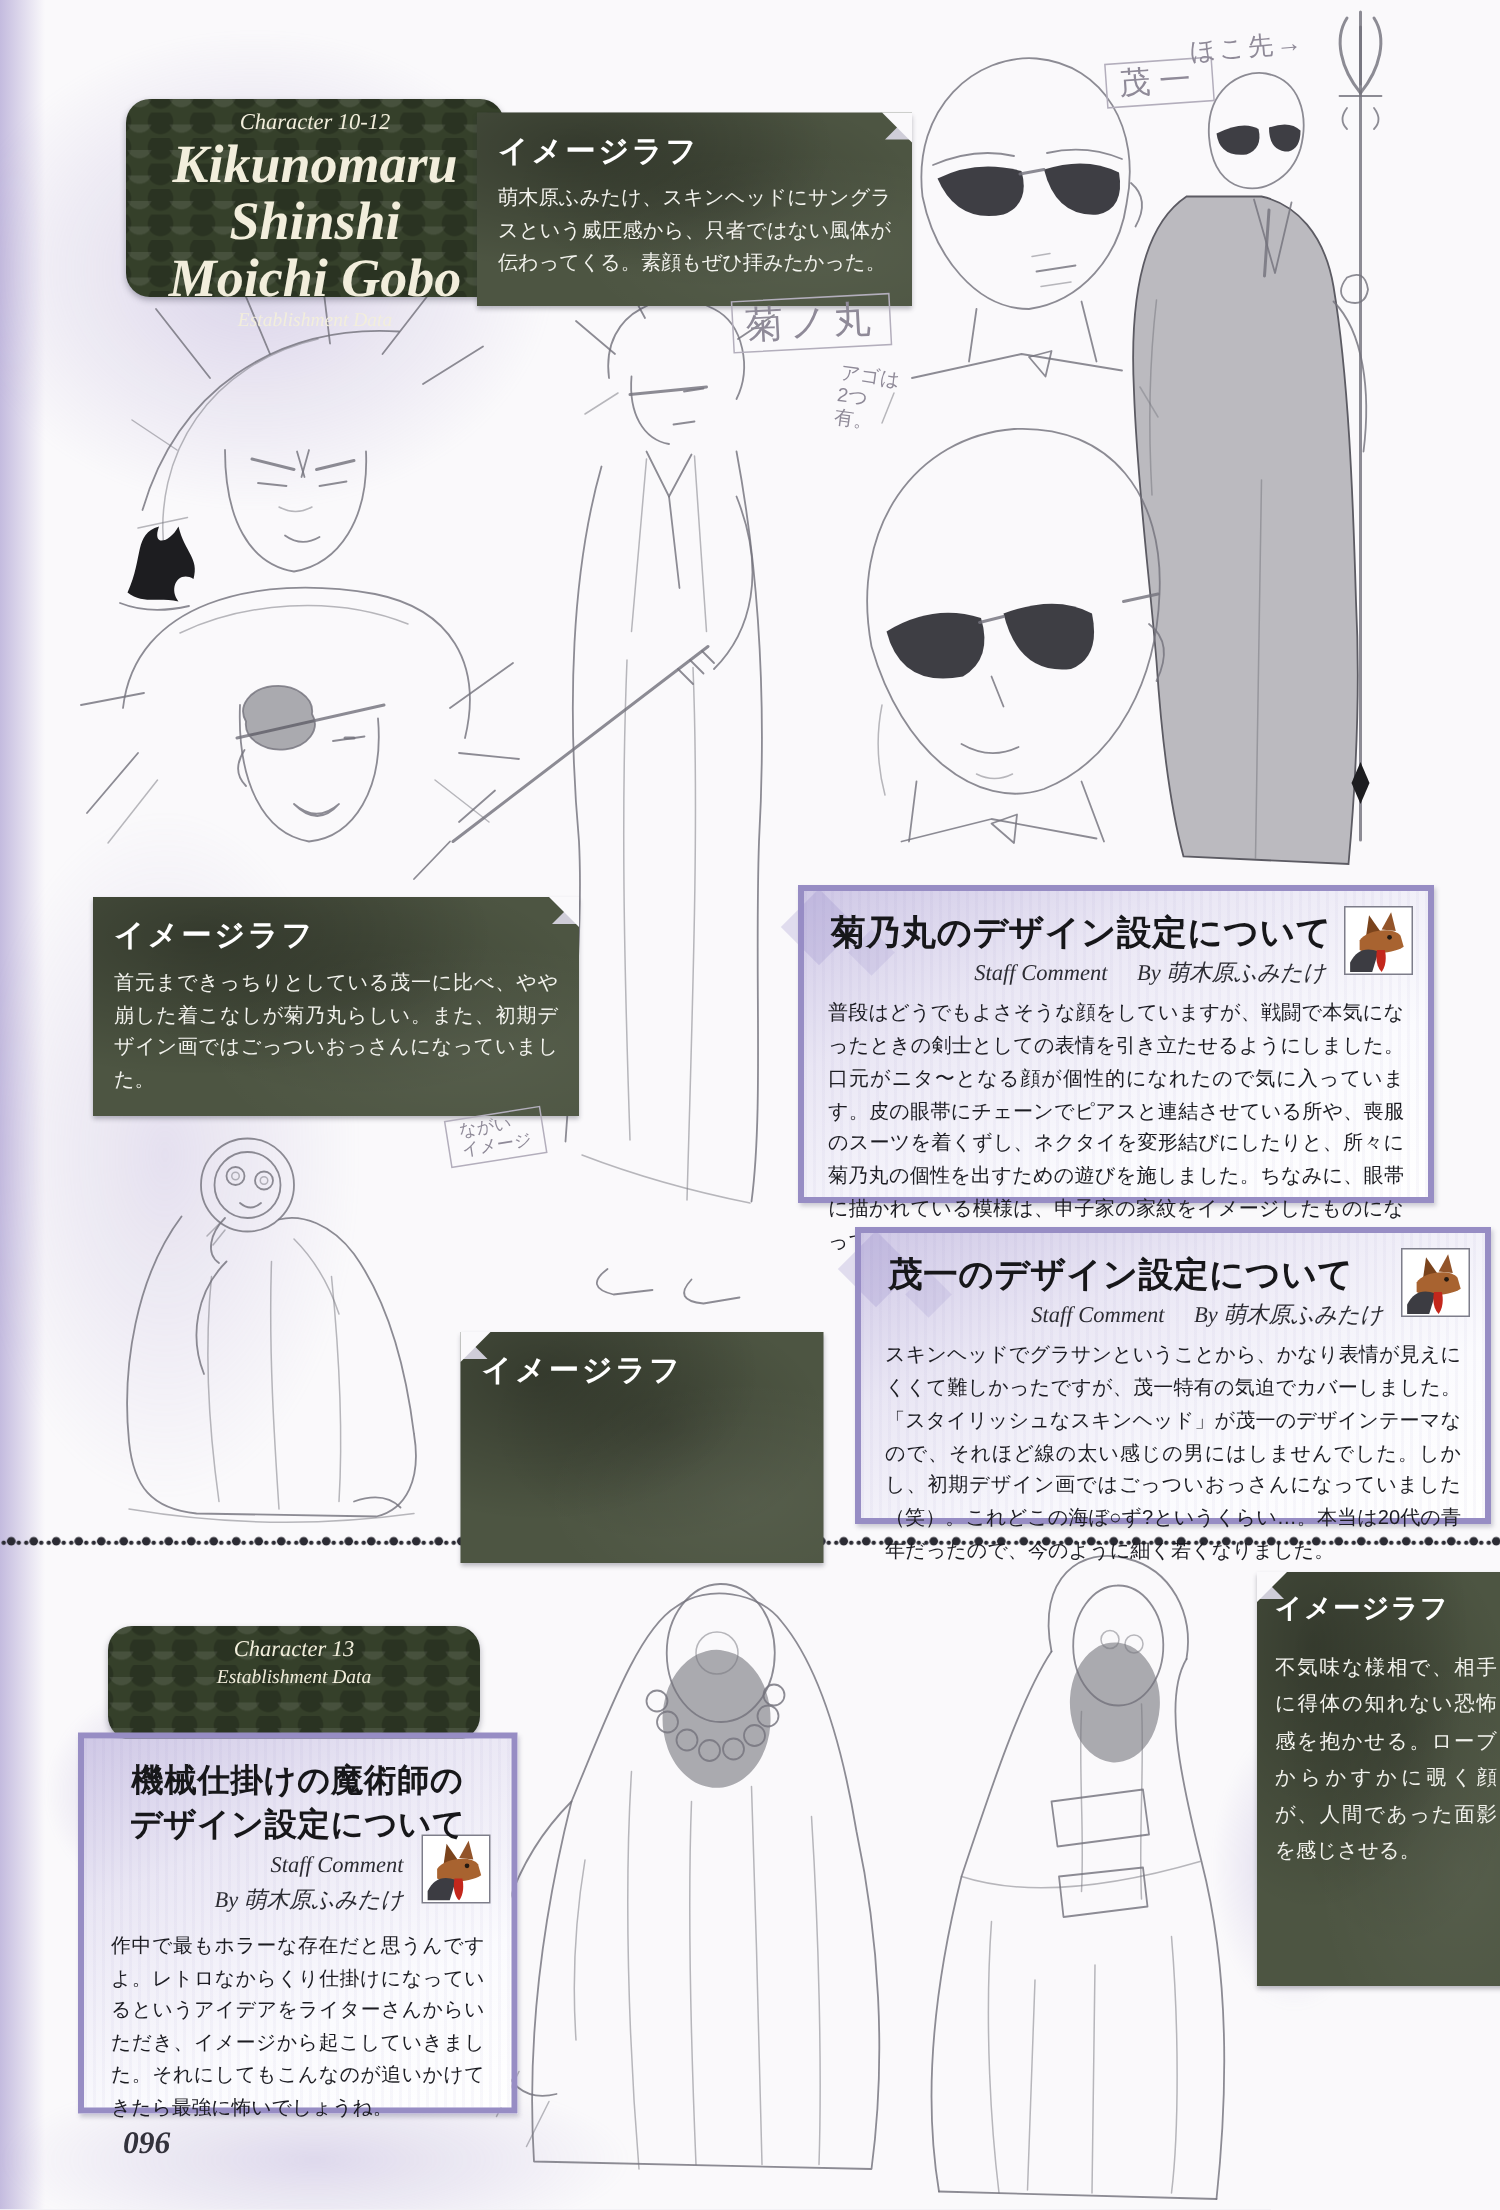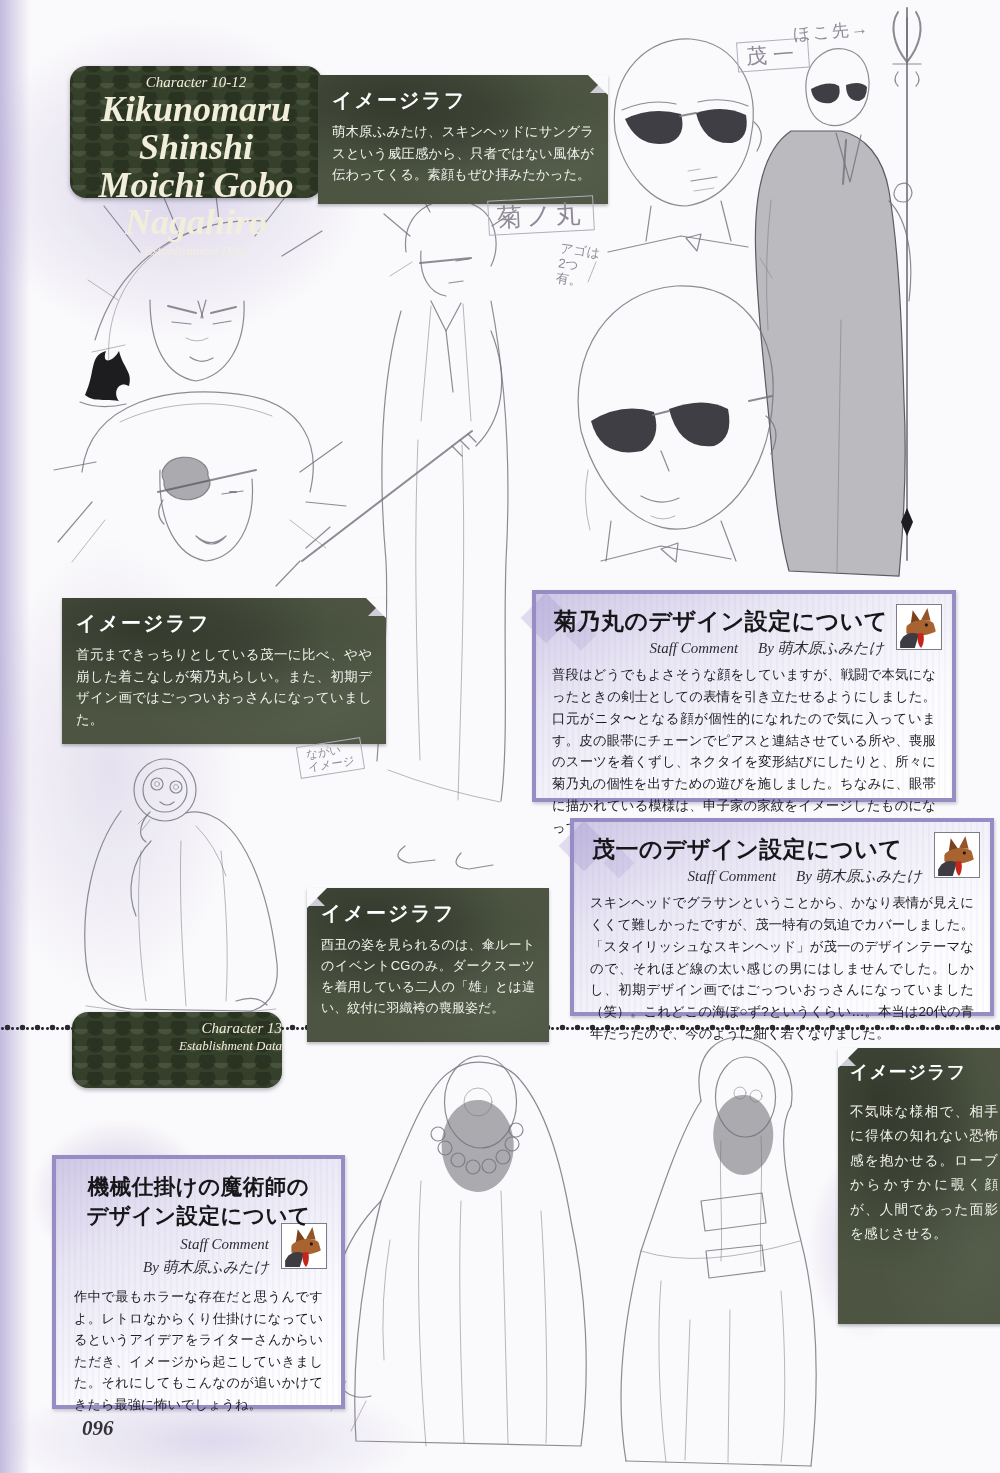--- a/index.html
+++ b/index.html
@@ -40,22 +40,22 @@
   .badge{position:absolute;z-index:2;border-radius:16px;color:#f2eedc;text-align:center;
     font-family:"Liberation Serif",serif;font-style:italic;
     box-shadow:0 2px 4px rgba(40,40,60,.35);
     background:
       radial-gradient(circle at 9px -3px,rgba(255,255,255,.09) 8px,transparent 9px) 0 0/28px 17px repeat,
       radial-gradient(circle at 9px 6px,rgba(0,0,0,.20) 8px,transparent 9px) 14px 9px/28px 17px repeat,
       #35402a;}
   .badge .chap{font-size:15px;margin-top:8px;}
   .badge .line{font-size:36px;font-weight:bold;line-height:1.05;}
   .badge .sub{font-size:13px;margin-top:1px;}
-  .badge1{left:70px;top:66px;width:252px;height:132px;}
-  .badge2{left:72px;top:1012px;width:210px;height:76px;text-align:right;}
+  .badge1{left:84px;top:66px;width:252px;height:132px;}
+  .badge2{left:72px;top:1084px;width:248px;height:76px;}
   .badge2 .line{font-size:27px;}
 
   
   .gbox{position:absolute;z-index:2;color:#f3f3ee;padding:12px 14px 12px 14px;
     box-shadow:0 2px 3px rgba(40,40,60,.3);
     background:
       radial-gradient(ellipse at 22% 18%,rgba(0,0,0,.30),transparent 55%),
       radial-gradient(ellipse at 78% 72%,rgba(255,255,255,.05),transparent 50%),
       radial-gradient(ellipse at 55% 40%,rgba(0,0,0,.16),transparent 60%),
       #4d5542;}
@@ -330,37 +330,35 @@
         <path class="pen lt" d="M730,1310 L728,1462"></path>
     </g>
   </svg>
 
   <div class="dotline"></div>
 
   <div class="badge badge1">
     <div class="chap">Character 10-12</div>
     <div class="line">Kikunomaru Shinshi</div>
     <div class="line">Moichi Gobo</div>
-    <div class="line">Nagahiro</div>
     <div class="sub">Establishment Data</div>
   </div>
 
   <div class="gbox gb1 fold-tr">
     <p class="gtitle">イメージラフ</p>
     <p class="gbody">萌木原ふみたけ、スキンヘッドにサングラスという威圧感から、只者ではない風体が伝わってくる。素顔もぜひ拝みたかった。</p>
   </div>
 
   <div class="gbox gb2 fold-tr">
     <p class="gtitle">イメージラフ</p>
     <p class="gbody">首元まできっちりとしている茂一に比べ、やや崩した着こなしが菊乃丸らしい。また、初期デザイン画ではごっついおっさんになっていました。</p>
   </div>
 
   <div class="gbox gb3 fold-tl">
     <p class="gtitle">イメージラフ</p>
-    <p class="gbody">酉丑の姿を見られるのは、傘ルートのイベントCGのみ。ダークスーツを着用している二人の「雄」とは違い、紋付に羽織袴の喪服姿だ。</p>
   </div>
 
   <div class="gbox gb4 fold-tl">
     <p class="gtitle">イメージラフ</p>
     <p class="gbody">不気味な様相で、相手に得体の知れない恐怖感を抱かせる。ローブからかすかに覗く顔が、人間であった面影を感じさせる。</p>
   </div>
 
   <div class="pbox pb1">
     <div class="diamond"></div>
     <div class="diamond d2"></div>

